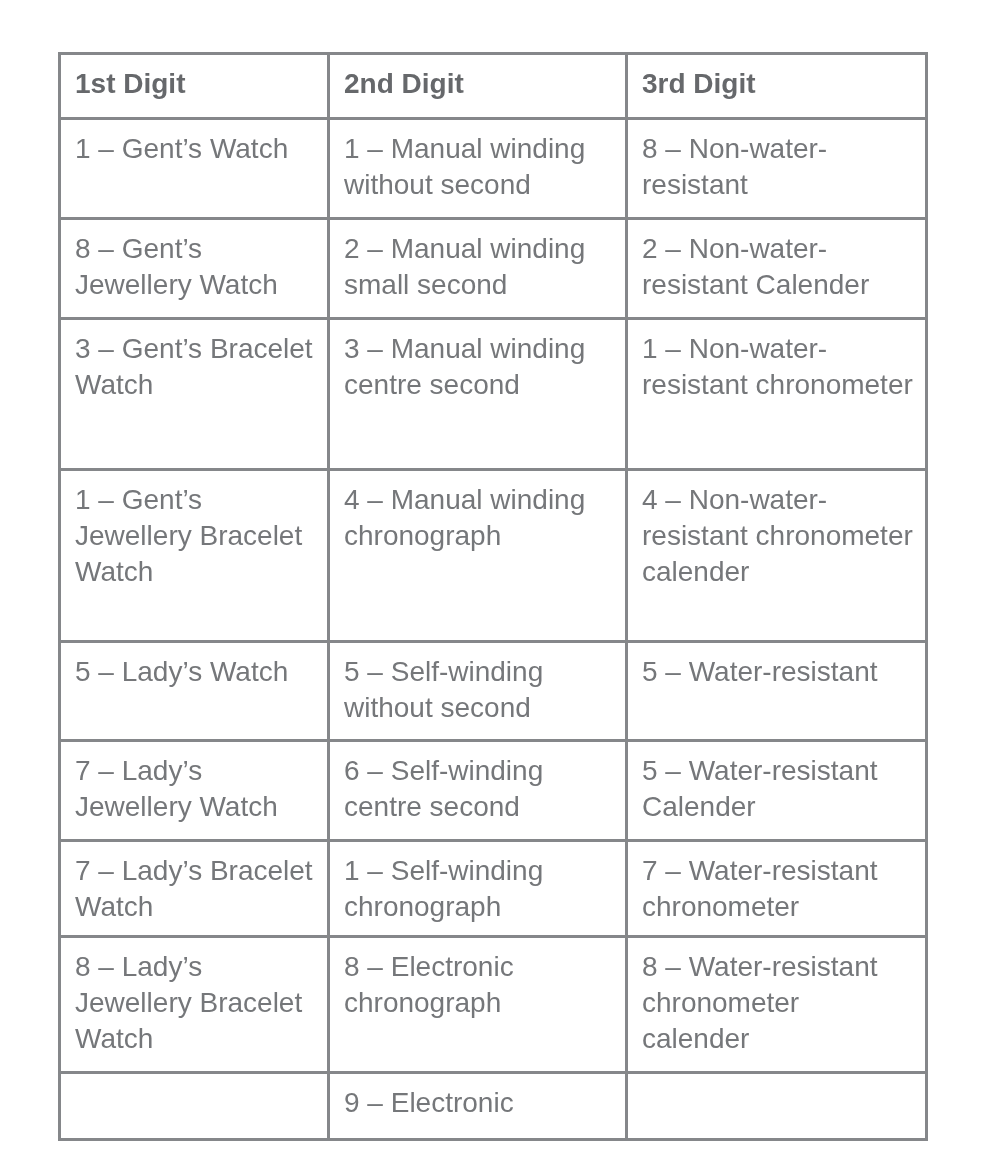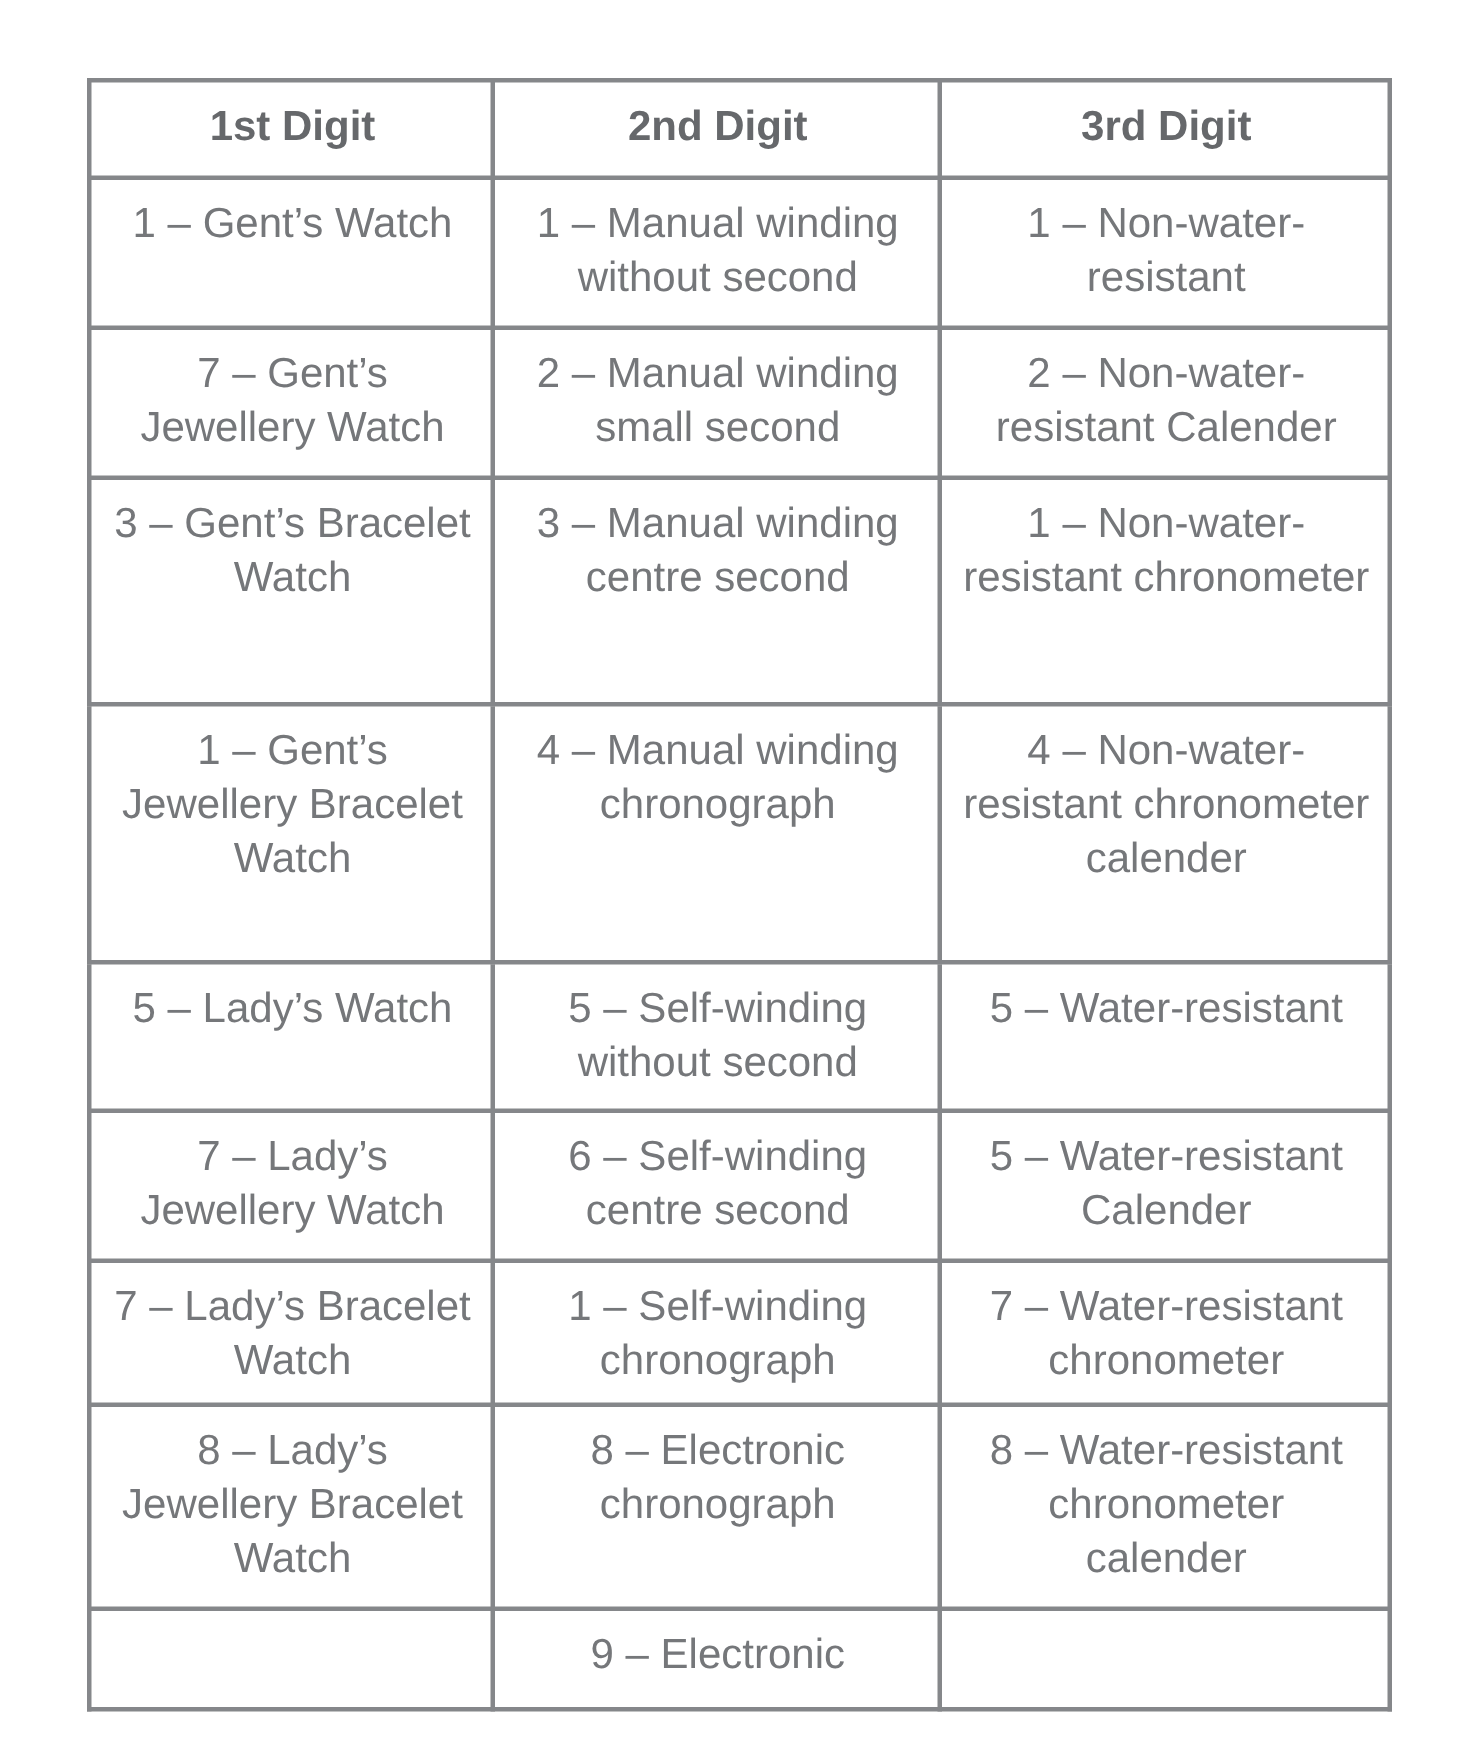--- a/index.html
+++ b/index.html
@@ -24,21 +24,21 @@
     width: 867px;
     border: 3px solid #85878a;
   }
   col.c1 { width: 269px; }
   col.c2 { width: 298px; }
   col.c3 { width: 300px; }
   .digit-table th,
   .digit-table td {
     border: 3px solid #85878a;
     vertical-align: top;
-    text-align: center;
+    text-align: left;
     padding: 11px 12px 10px 14px;
     font-size: 28px;
     line-height: 36px;
     color: #75777a;
     overflow: hidden;
   }
   .digit-table th {
     font-weight: bold;
     color: #66686b;
   }
@@ -67,24 +67,24 @@
       <tr>
         <th>1st Digit</th>
         <th>2nd Digit</th>
         <th>3rd Digit</th>
       </tr>
     </thead>
     <tbody>
       <tr>
         <td>1 – Gent’s Watch</td>
         <td>1 – Manual winding without second</td>
-        <td>1 – Non-water-resistant</td>
+        <td>8 – Non-water-resistant</td>
       </tr>
       <tr>
-        <td>7 – Gent’s Jewellery Watch</td>
+        <td>8 – Gent’s Jewellery Watch</td>
         <td>2 – Manual winding small second</td>
         <td>2 – Non-water-resistant Calender</td>
       </tr>
       <tr>
         <td>3 – Gent’s Bracelet Watch</td>
         <td>3 – Manual winding centre second</td>
         <td>1 – Non-water-resistant chronometer</td>
       </tr>
       <tr>
         <td>1 – Gent’s Jewellery Bracelet Watch</td>

